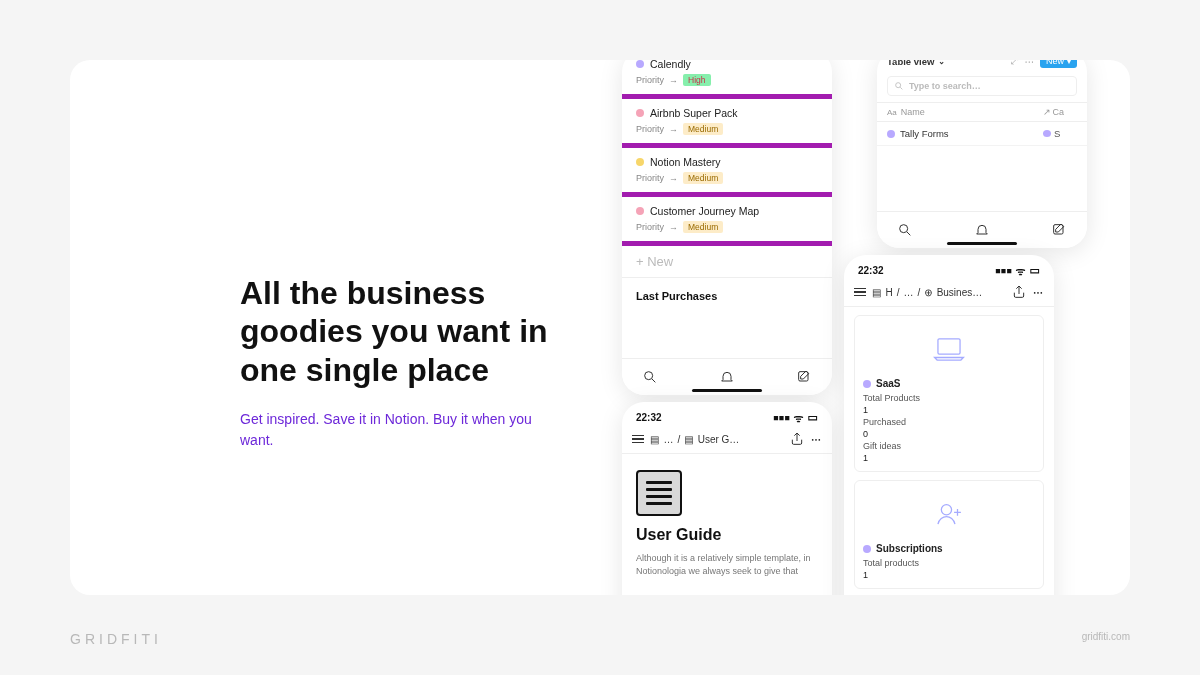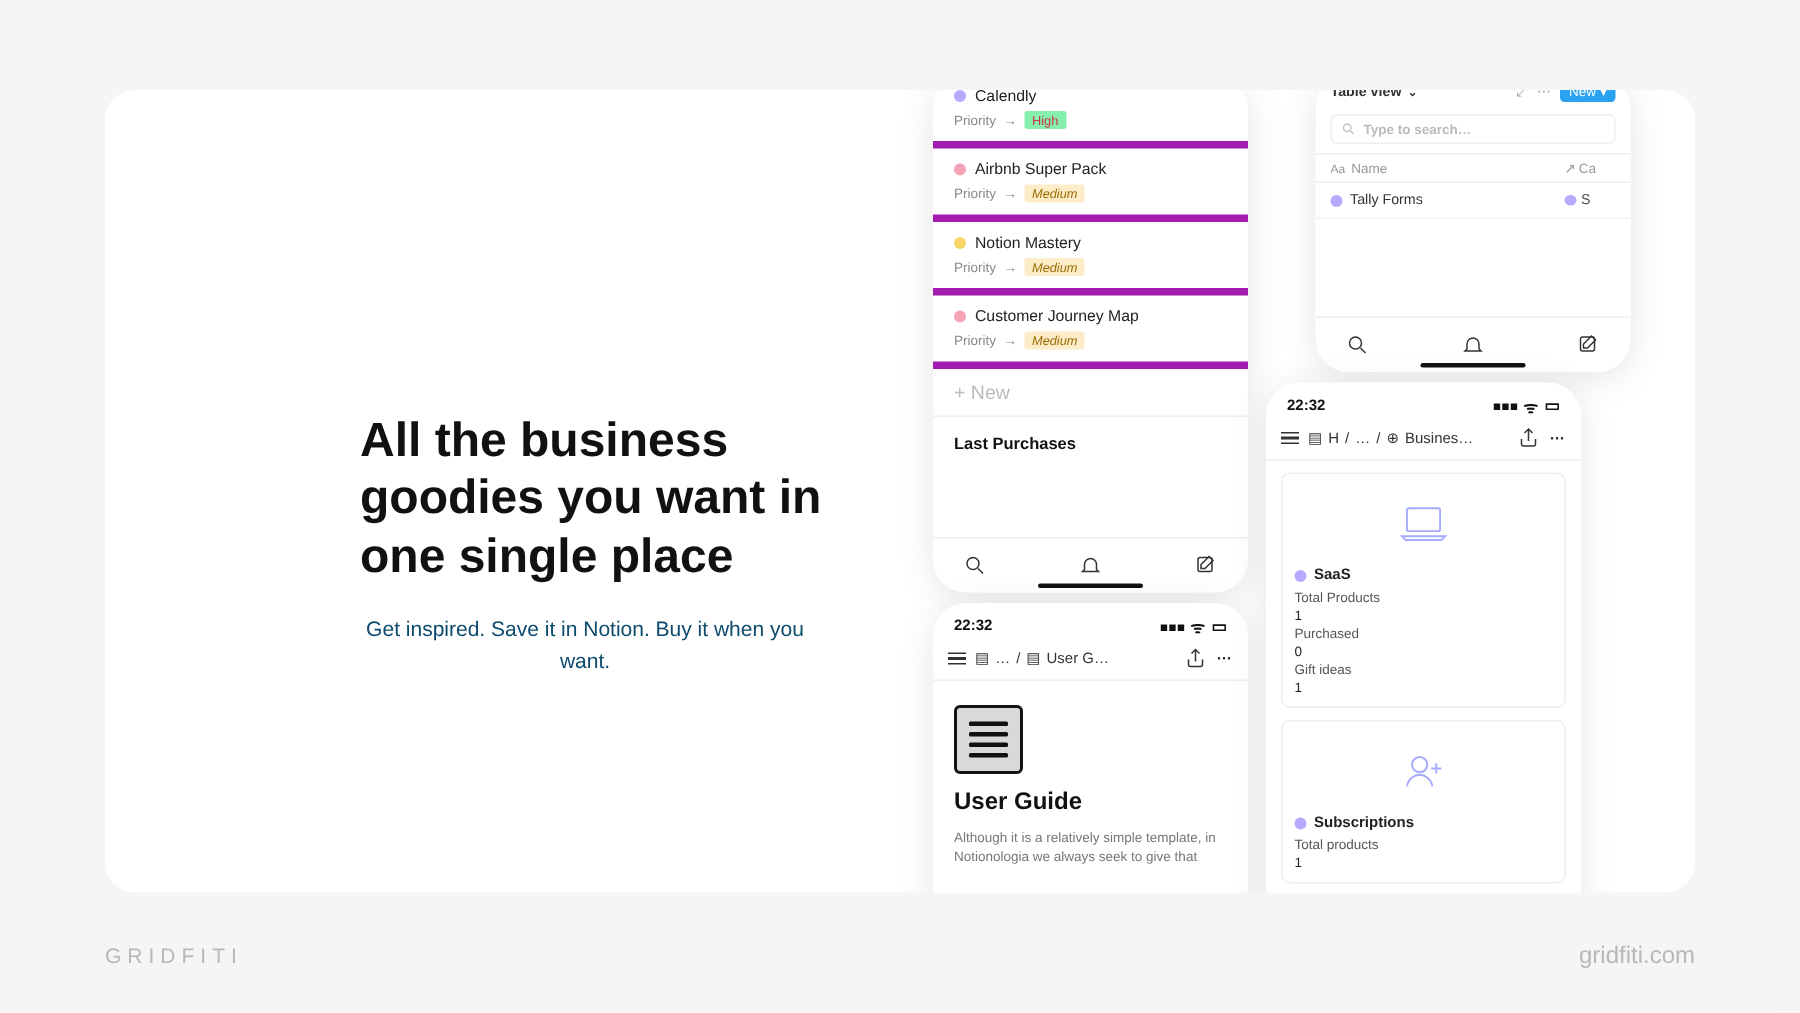--- a/index.html
+++ b/index.html
@@ -1,20 +1,20 @@
 <!DOCTYPE html>
 <html><head>
 <meta charset="utf-8">
 <style>
   *{box-sizing:border-box;margin:0;padding:0;font-family:-apple-system,BlinkMacSystemFont,"Segoe UI",Helvetica,Arial,sans-serif;}
   body{width:1200px;height:675px;background:#f5f5f5;overflow:hidden;position:relative;}
   .card{position:absolute;left:70px;top:60px;right:70px;bottom:80px;background:#fff;border-radius:20px;overflow:hidden;}
   .headline{position:absolute;left:170px;top:214px;width:330px;}
   .headline h1{font-size:32px;font-weight:700;line-height:1.2;color:#111;}
-  .headline p{margin-top:20px;font-size:14px;color:#0c4a6e;line-height:1.5;max-width:300px;text-align:center;}
+  .headline p{margin-top:20px;font-size:14px;color:#6d28d9;line-height:1.5;max-width:300px;}
   .phones{position:absolute;left:552px;top:-10px;}
   .phone{position:absolute;background:#fff;border-radius:22px;box-shadow:0 4px 24px rgba(0,0,0,.10);width:210px;overflow:hidden;font-size:10px;color:#333;}
   
   .p1{left:0;top:0;height:345px;}
   
   .p2{left:0;top:352px;width:210px;height:230px;}
   
   .p3{left:222px;top:0;height:198px;margin-left:33px;}
   
   .p4{left:222px;top:205px;width:210px;height:375px;}
@@ -24,21 +24,21 @@
   .crumbs .crumb-path{flex:1;display:flex;align-items:center;gap:4px;overflow:hidden;white-space:nowrap;}
   .hamburger{display:inline-flex;flex-direction:column;gap:2px;}
   .hamburger span{width:12px;height:1.5px;background:#333;}
   .list{padding:0 0 0 0;}
   .item{padding:8px 14px;border-bottom:5px solid #a21caf;}
   .item .title{display:flex;align-items:center;gap:6px;font-size:10.5px;color:#222;}
   .dotc{width:8px;height:8px;border-radius:50%;flex:0 0 8px;}
   .meta{display:flex;align-items:center;gap:5px;margin-top:4px;font-size:9px;color:#888;}
   .badge{padding:1px 5px;border-radius:2px;font-size:8.5px;}
   .badge.high{background:#86efac;color:#c9304b;}
-  .badge.med{background:#fdecc8;color:#9a6b00;font-style:italic;}
+  .badge.med{background:#fdecc8;color:#9a6b00;}
   .newrow{padding:8px 14px;font-size:13px;color:#bbb;}
   .section-title{padding:12px 14px 6px;font-size:11px;font-weight:600;color:#111;border-top:1px solid #eee;}
   .bottombar{position:absolute;bottom:0;left:0;right:0;display:flex;justify-content:space-between;align-items:center;padding:10px 20px 10px;border-top:1px solid #eee;background:#fff;}
   .bottombar .homebar{position:absolute;left:50%;transform:translateX(-50%);bottom:3px;width:70px;height:3px;border-radius:2px;background:#111;}
   .icn{width:16px;height:16px;display:inline-flex;align-items:center;justify-content:center;}
   .icn svg{width:100%;height:100%;stroke:#333;stroke-width:1.5;fill:none;}
   
   .tablehead{display:flex;align-items:center;justify-content:space-between;padding:4px 10px;font-size:9.5px;color:#333;}
   .tablehead .left{display:flex;align-items:center;gap:4px;font-weight:600;}
   .tablehead .right{display:flex;align-items:center;gap:6px;color:#999;}
@@ -57,21 +57,21 @@
   .block .hero svg{width:34px;height:30px;stroke:#a5abff;fill:none;stroke-width:1.5;}
   .block .btitle{display:flex;align-items:center;gap:5px;font-size:10px;font-weight:600;color:#222;margin-bottom:4px;}
   .block .stat{font-size:9px;color:#555;margin-top:2px;}
   .block .stat.val{color:#222;}
   
   .guide-icon{margin:16px 14px 10px;width:46px;height:46px;border:2px solid #111;border-radius:4px;display:flex;flex-direction:column;justify-content:center;gap:4px;padding:8px;background:#d9d9d9;}
   .guide-icon span{height:3px;background:#111;border-radius:1px;}
   .guide-title{padding:0 14px;font-size:16px;font-weight:700;color:#111;}
   .guide-body{padding:8px 14px 0;font-size:9px;color:#777;line-height:1.45;}
   .footer{position:absolute;bottom:28px;left:70px;right:70px;display:flex;justify-content:space-between;color:#b8b8b8;font-size:14px;letter-spacing:4px;}
-  .footer .site{letter-spacing:0;font-size:16px;color:#b8b8b8;}
+  .footer .site{letter-spacing:0;font-size:10px;color:#b8b8b8;}
   .dashicon{font-family:monospace;letter-spacing:-1px;}
 </style>
 </head>
 <body>
 
 <div class="card">
   <div class="headline">
     <h1>All the business goodies you want in one single place</h1>
     <p>Get inspired. Save it in Notion. Buy it when you want.</p>
   </div>

